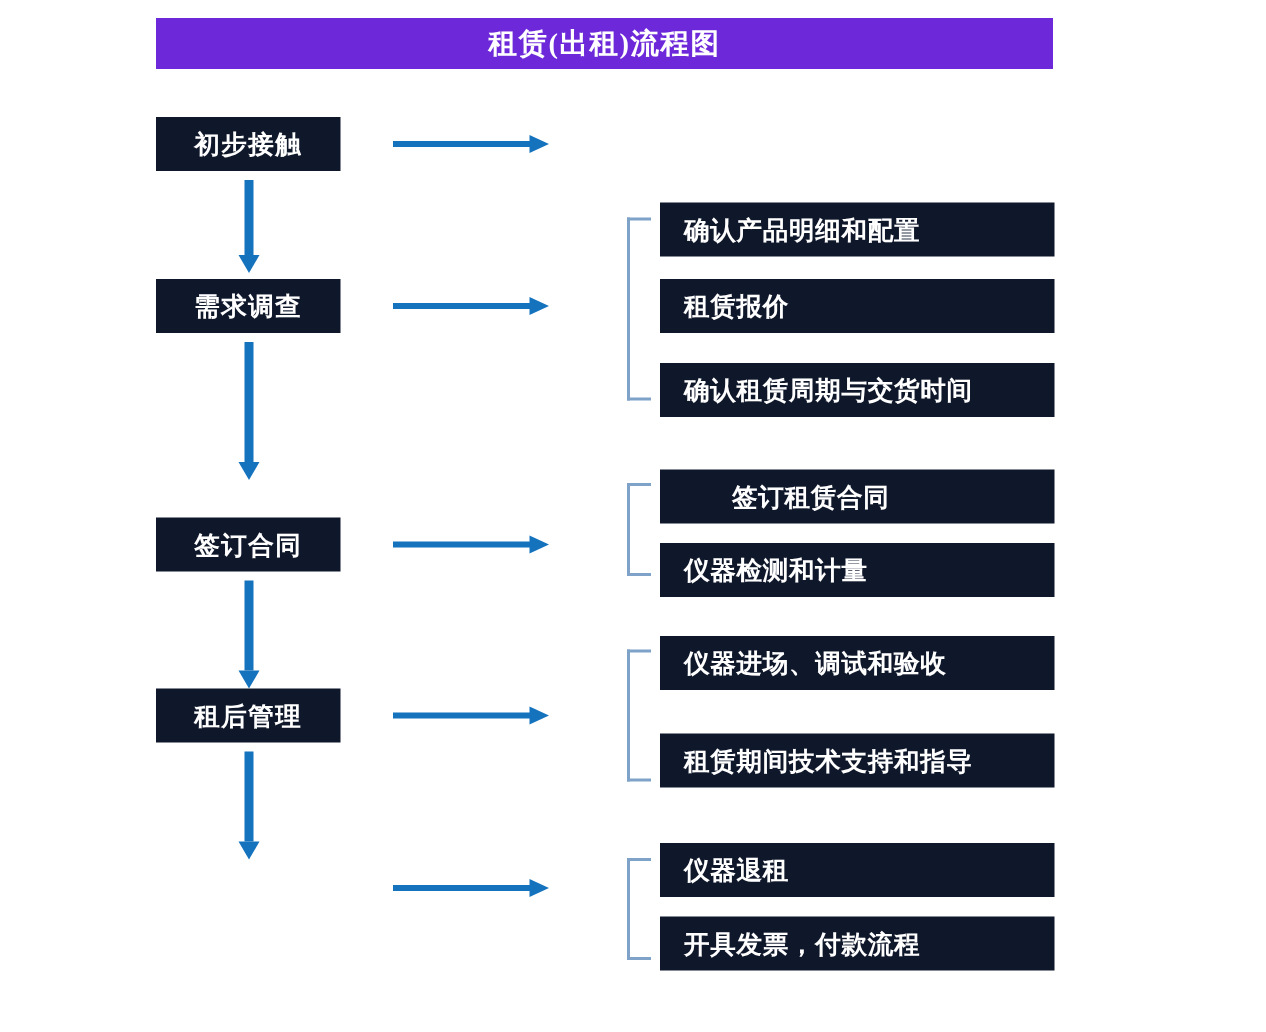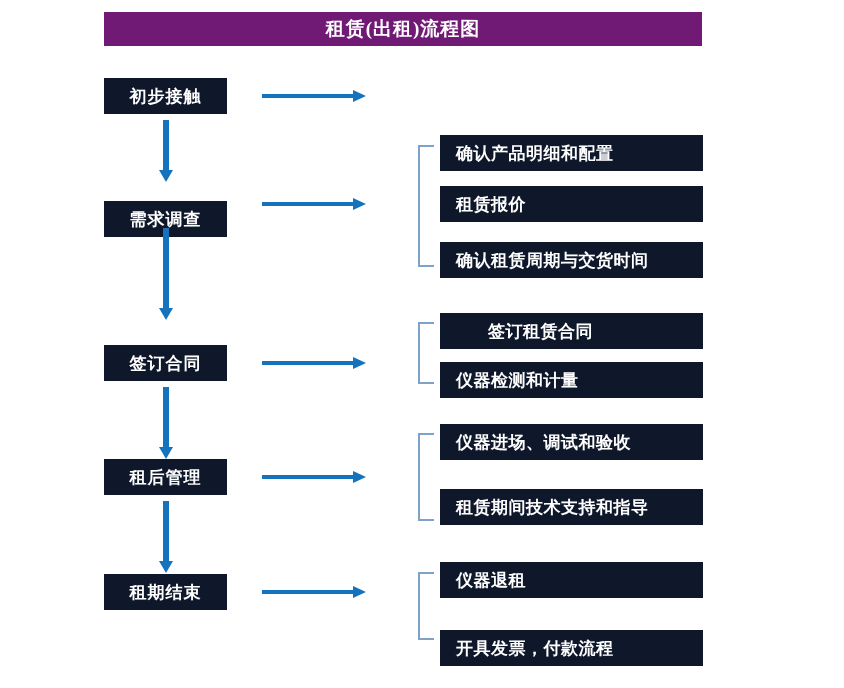--- a/index.html
+++ b/index.html
@@ -19,21 +19,21 @@
     height: 688px;
   }
 
   
   .title-bar {
     position: absolute;
     left: 104px;
     top: 12px;
     width: 598px;
     height: 34px;
-    background: #701a75;
+    background: #6d28d9;
     color: #ffffff;
     font-size: 19px;
     font-weight: bold;
     letter-spacing: 1px;
     display: flex;
     align-items: center;
     justify-content: center;
     box-sizing: border-box;
   }
 
@@ -135,21 +135,21 @@
     <div class="shaft"></div>
     <div class="head"></div>
   </div>
 
 
   <div class="v-arrow" style="left:156px; top:120px; height:62px;">
     <div class="shaft" style="height:50px;"></div>
     <div class="head"></div>
   </div>
 
-  <div class="node stage" style="left:104px; top:186px;margin-top:15px;">需求调查</div>
+  <div class="node stage" style="left:104px; top:186px;">需求调查</div>
 
   <div class="h-arrow" style="left:262px; top:195px;">
     <div class="shaft"></div>
     <div class="head"></div>
   </div>
 
   <div class="bracket" style="left:418px; top:145px; height:122px;"></div>
 
   <div class="node detail" style="top:135px;">确认产品明细和配置</div>
   <div class="node detail" style="top:242px;">确认租赁周期与交货时间</div>
@@ -187,25 +187,24 @@
   <div class="bracket" style="left:418px; top:433px; height:88px;"></div>
 
   <div class="node detail" style="top:424px;">仪器进场、调试和验收</div>
   <div class="node detail" style="top:489px;">租赁期间技术支持和指导</div>
 
   <div class="v-arrow" style="left:156px; top:501px; height:72px;">
     <div class="shaft" style="height:60px;"></div>
     <div class="head"></div>
   </div>
 
-  <div class="node stage" style="left:104px; top:574px;">租期结束</div>
 
   <div class="h-arrow" style="left:262px; top:583px;">
     <div class="shaft"></div>
     <div class="head"></div>
   </div>
 
   <div class="bracket" style="left:418px; top:572px; height:68px;"></div>
 
   <div class="node detail" style="top:562px;">仪器退租</div>
-  <div class="node detail" style="top:630px;padding-left:16px;">开具发票，付款流程</div>
+  <div class="node detail" style="top:611px;padding-left:16px;">开具发票，付款流程</div>
 
 </div>
 
 </body></html>

